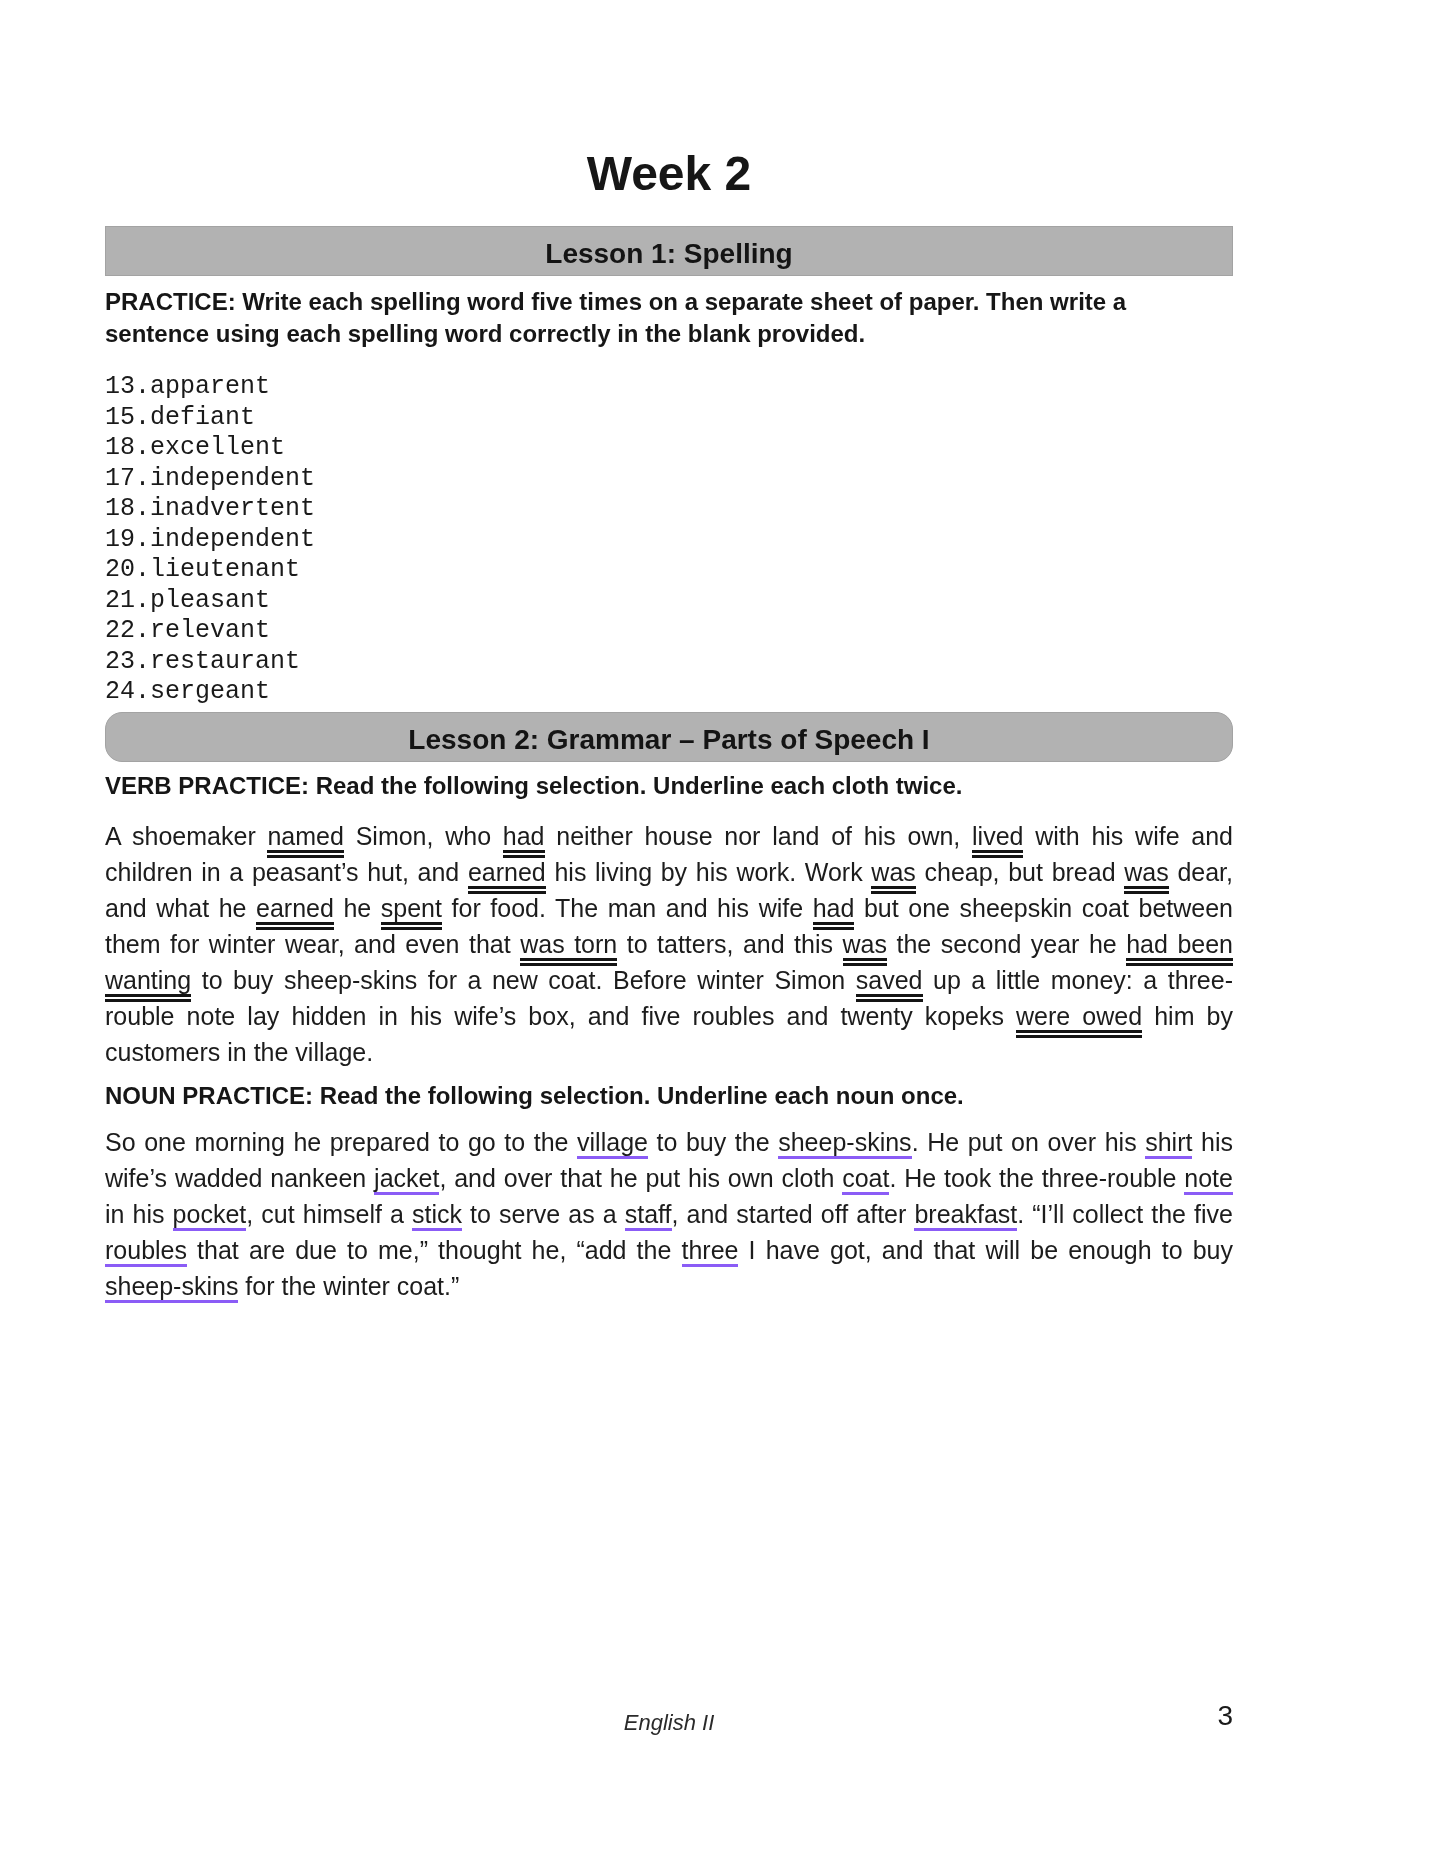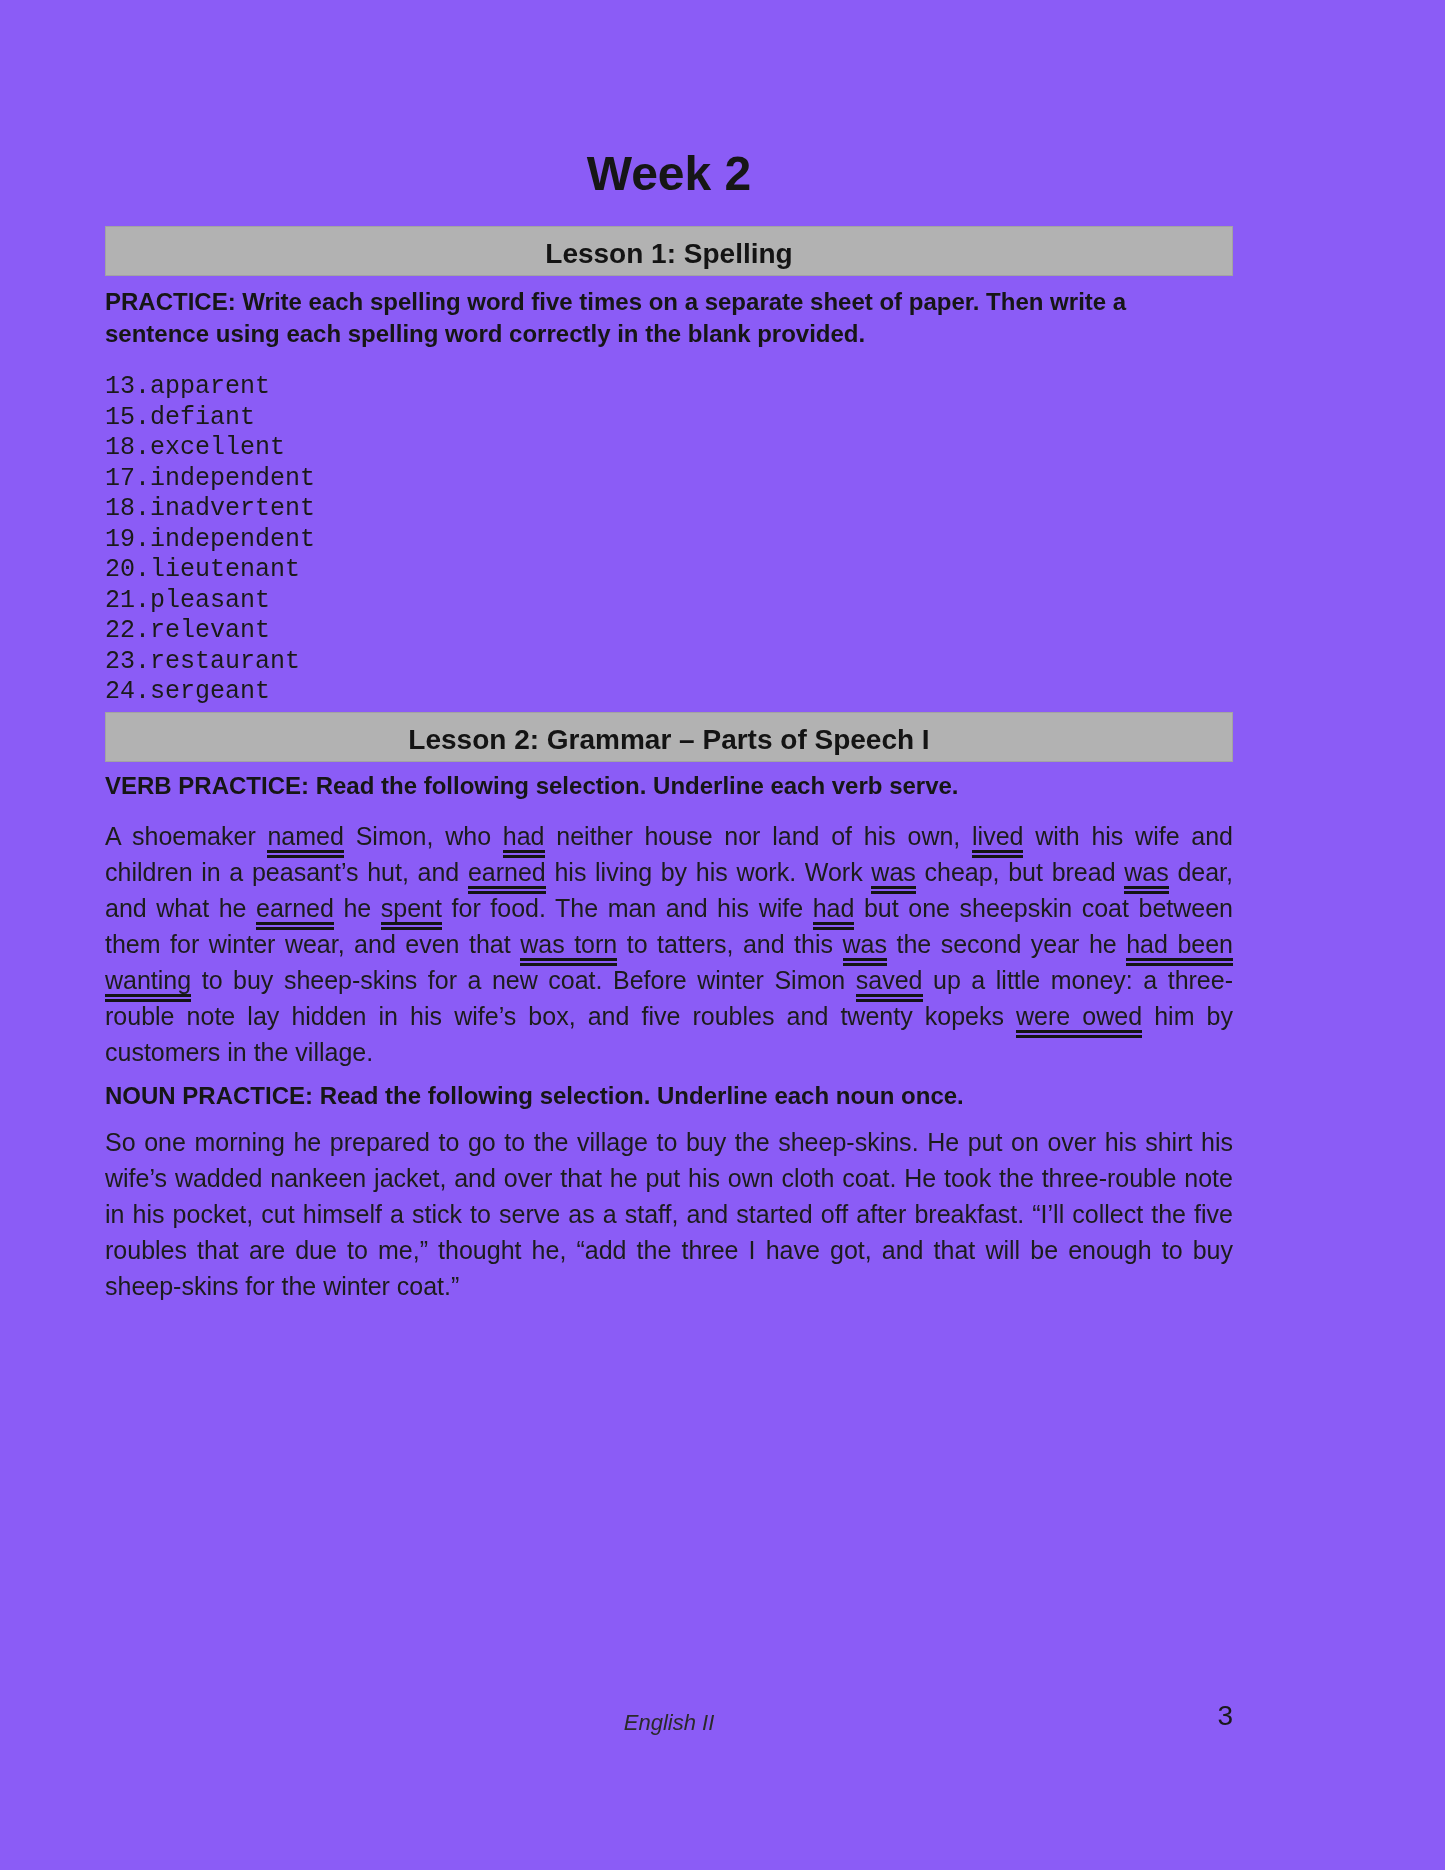--- a/index.html
+++ b/index.html
@@ -1,40 +1,40 @@
 <!DOCTYPE html>
 <html><head>
 <meta charset="utf-8">
 <style>
   html,body { margin:0; padding:0; background:#e8e8e8; }
   .page {
     position:relative;
     width:1445px; height:1870px;
-    background:#8b5cf6;
+    background:#ffffff;
     font-family:"Liberation Sans","DejaVu Sans",sans-serif;
     color:#1a1a1a;
     overflow:hidden;
   }
   .content { position:absolute; left:105px; top:0; width:1128px; }
 
   .doc-title {
     margin-top:148px;
     font-size:48px; line-height:52px;
     font-weight:bold; text-align:center; color:#161616;
   }
   .banner {
     margin-top:26px;
     background:#b2b2b2;
     border:1px solid #a3a3a3;
     text-align:center;
     font-size:28px; line-height:34px; font-weight:bold;
     padding:10px 0 4px 0;
     color:#141414;
   }
-  .banner.second { margin-top:4px; }
+  .banner.second { margin-top:4px;border-radius:17px; }
   .intro-heading {
     margin-top:10px;
     font-weight:bold;
     font-size:24px; line-height:32px;
     color:#161616;
   }
   .word-list { margin-top:22px; font-size:25px; line-height:30.5px; }
   .word-row { white-space:nowrap;font-family:Liberation Mono, monospace; }
   .word-num { display:inline-block; min-width:44px; }
   .practice-heading {
@@ -82,21 +82,21 @@
         <div class="word-row"><span class="word-num">19.</span><span>independent</span></div>
         <div class="word-row"><span class="word-num">20.</span><span>lieutenant</span></div>
         <div class="word-row"><span class="word-num">21.</span><span>pleasant</span></div>
         <div class="word-row"><span class="word-num">22.</span><span>relevant</span></div>
         <div class="word-row"><span class="word-num">23.</span><span>restaurant</span></div>
         <div class="word-row"><span class="word-num">24.</span><span>sergeant</span></div>
       </div>
 
     <div class="banner second">Lesson 2: Grammar – Parts of Speech I</div>
 
-    <div class="practice-heading">VERB PRACTICE: Read the following selection. Underline each verb serve.</div>
+    <div class="practice-heading">VERB PRACTICE: Read the following selection. Underline each cloth twice.</div>
 
     <div class="passage verb"><span>A shoemaker </span><span class="u2">named</span><span> Simon, who </span><span class="u2">had</span><span> neither house nor land of his own, </span><span class="u2">lived</span><span> with his wife and children in a peasant’s hut, and </span><span class="u2">earned</span><span> his living by his work. Work </span><span class="u2">was</span><span> cheap, but bread </span><span class="u2">was</span><span> dear, and what he </span><span class="u2">earned</span><span> he </span><span class="u2">spent</span><span> for food. The man and his wife </span><span class="u2">had</span><span> but one sheepskin coat between them for winter wear, and even that </span><span class="u2">was torn</span><span> to tatters, and this </span><span class="u2">was</span><span> the second year he </span><span class="u2">had been wanting</span><span> to buy sheep-skins for a new coat. Before winter Simon </span><span class="u2">saved</span><span> up a little money: a three-rouble note lay hidden in his wife’s box, and five roubles and twenty kopeks </span><span class="u2">were owed</span><span> him by customers in the village.</span></div>
 
     <div class="practice-heading noun">NOUN PRACTICE: Read the following selection. Underline each noun once.</div>
 
     <div class="passage noun"><span>So one morning he prepared to go to the </span><span class="u1">village</span><span> to buy the </span><span class="u1">sheep-skins</span><span>. He put on over his </span><span class="u1">shirt</span><span> his wife’s wadded nankeen </span><span class="u1">jacket</span><span>, and over that he put his own cloth </span><span class="u1">coat</span><span>. He took the three-rouble </span><span class="u1">note</span><span> in his </span><span class="u1">pocket</span><span>, cut himself a </span><span class="u1">stick</span><span> to serve as a </span><span class="u1">staff</span><span>, and started off after </span><span class="u1">breakfast</span><span>. “I’ll collect the five </span><span class="u1">roubles</span><span> that are due to me,” thought he, “add the </span><span class="u1">three</span><span> I have got, and that will be enough to buy </span><span class="u1">sheep-skins</span><span> for the winter coat.”</span></div>
 
   </div>
 
   <div class="footer-center">English II</div>

